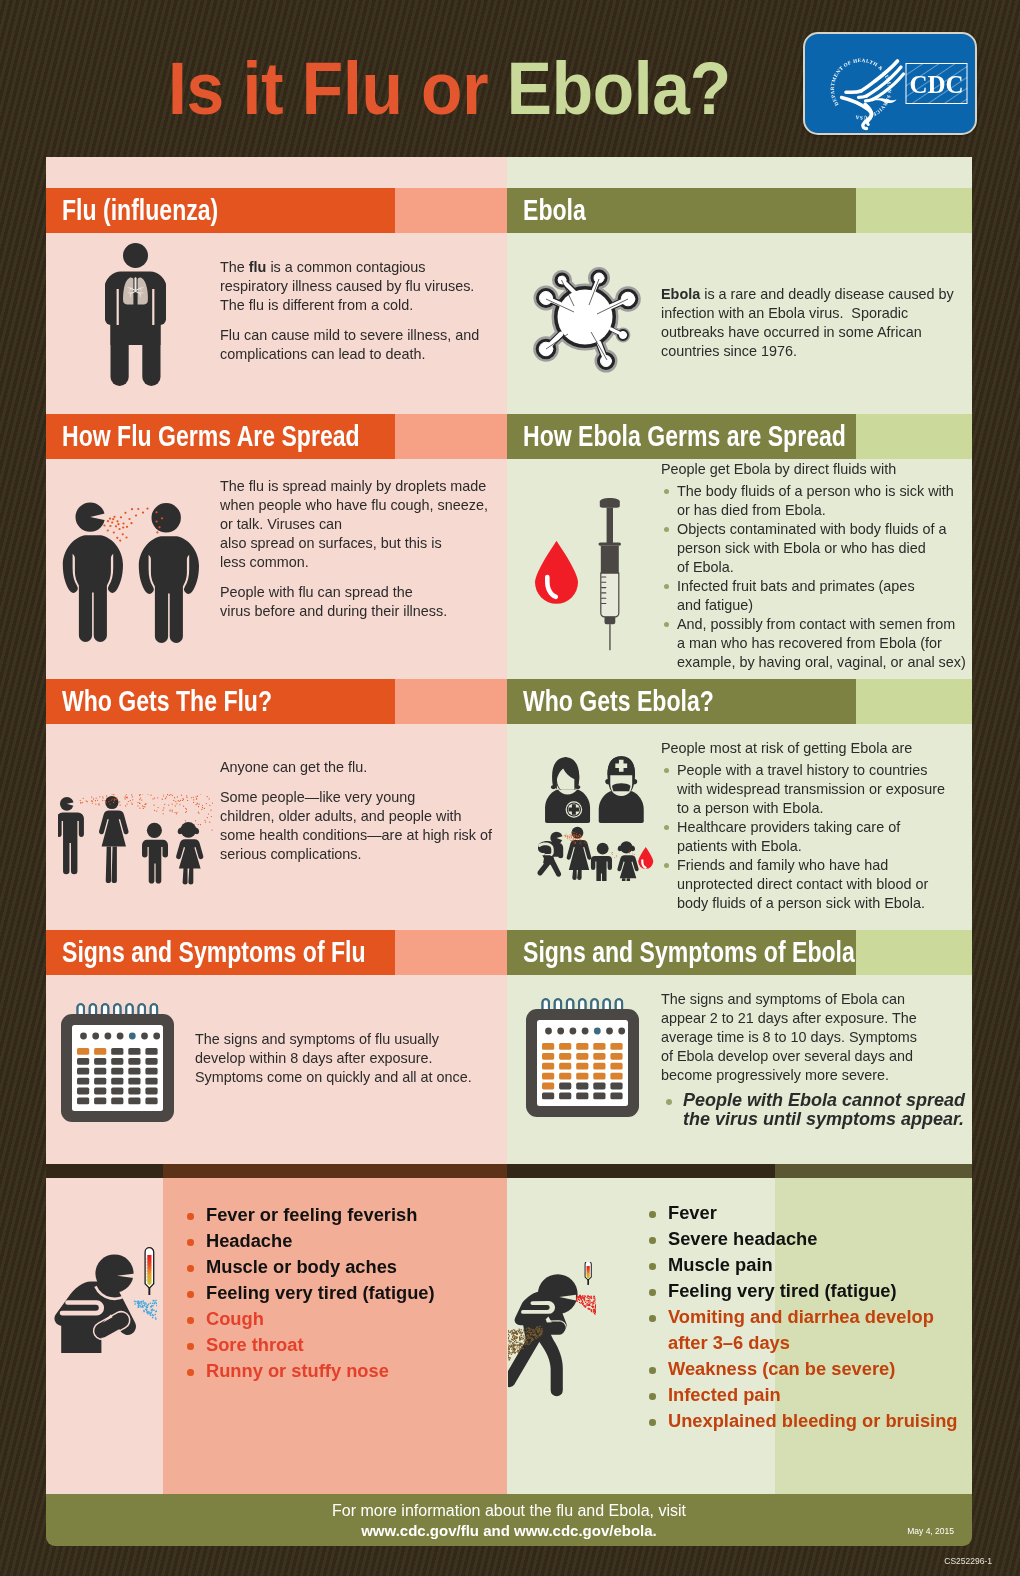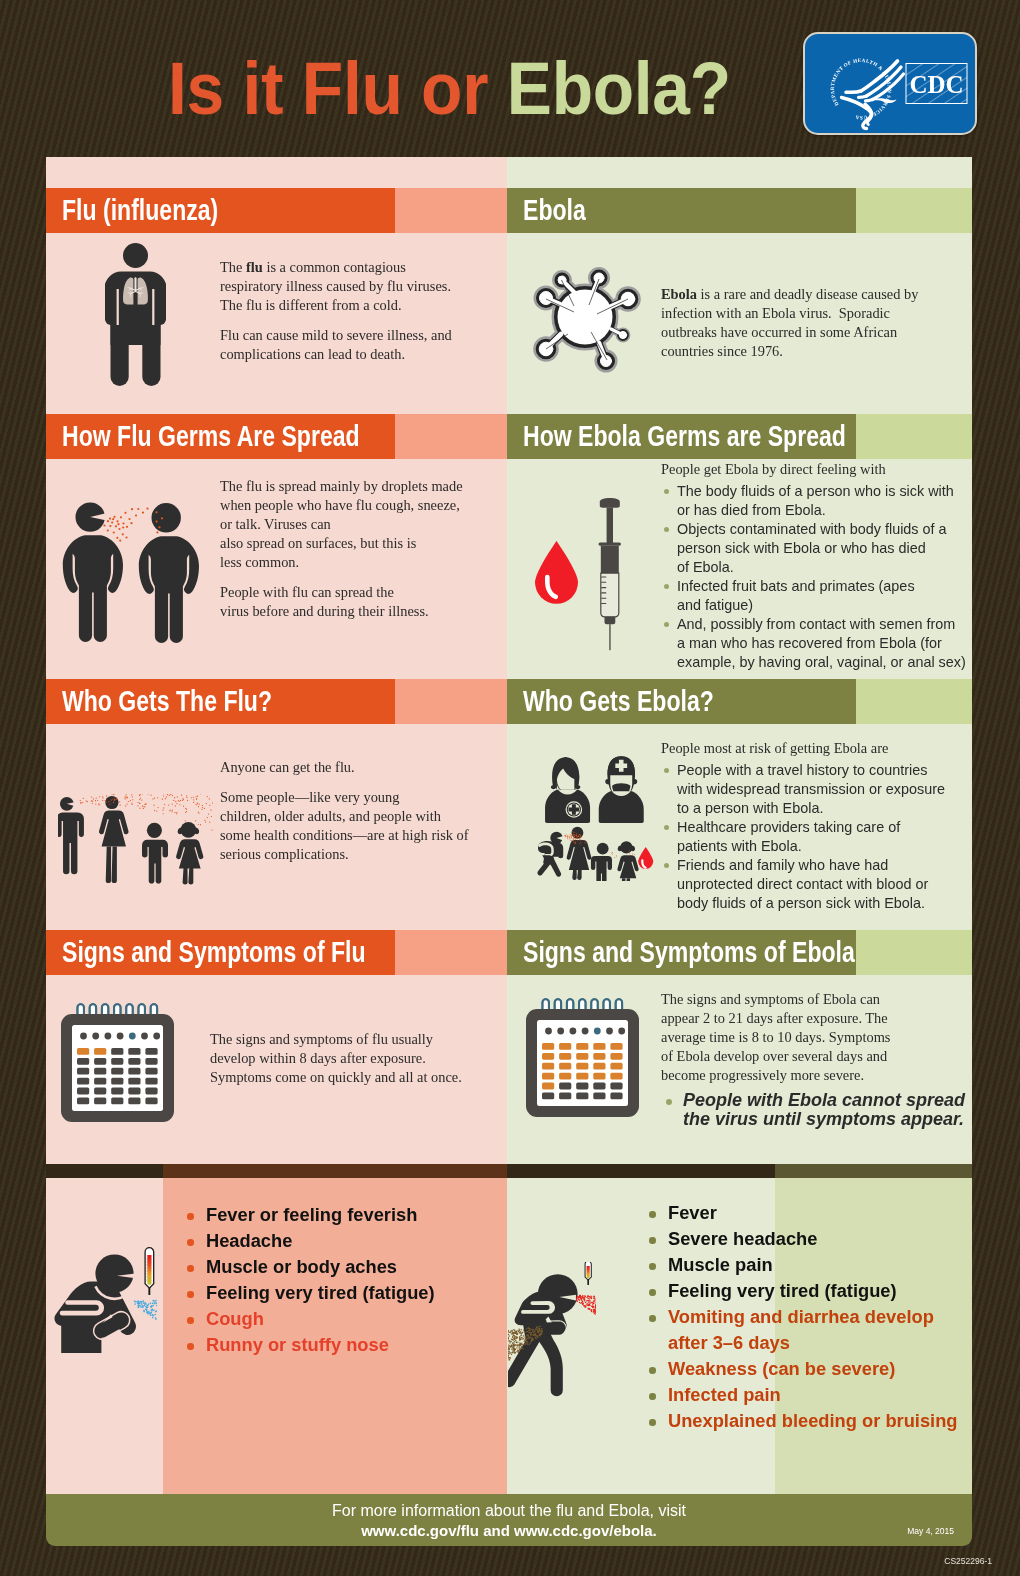--- a/index.html
+++ b/index.html
@@ -33,21 +33,21 @@
           font-size:29px;font-weight:bold;line-height:45px;white-space:nowrap;
           transform:scaleX(0.795);transform-origin:left center;}
   .bar-l{left:0;width:461px;}
   .bar-l .fill-a{background:#e4541f;width:349px;}
   .bar-l .fill-b{background:#f6a086;left:349px;width:112px;}
   .bar-r{left:461px;width:465px;}
   .bar-r .fill-a{background:#7d8243;width:349px;}
   .bar-r .fill-b{background:#cbd99b;left:349px;width:116px;}
 
   .body{position:absolute;color:#2b2b2b;font-size:14.4px;line-height:19px;}
-  .body p{margin:0 0 11px 0;font-family:Liberation Serif, serif;}
+  .body p{margin:0 0 11px 0;}
   .body b{font-weight:bold;}
   ul.blist{margin:0;padding:0;list-style:none;}
   ul.blist li{position:relative;padding-left:16px;margin-bottom:0px;}
   ul.blist li:before{content:"";position:absolute;left:3px;top:7px;width:5px;height:5px;
       border-radius:50%;background:#9aa469;}
 
   
   .divider{position:absolute;left:0;height:14px;}
 
   
@@ -384,21 +384,21 @@
             <path d="M66.6 97.9 h4.2"></path>
               <path d="M66.6 103.2 h4.2"></path>
               <path d="M66.6 108.5 h4.2"></path>
           </g>
           <path d="M69.5 121.8 h10.8 v5.4 a2 2 0 0 1 -2 2 h-6.8 a2 2 0 0 1 -2 -2 Z"></path>
           <rect x="74.3" y="129.2" width="1.3" height="26"></rect>
         </g>
       </svg>
     </div>
     <div class="body" style="left:615px;top:303px;width:330px">
-      <p style="margin-bottom:3px">People get Ebola by direct feeling with</p>
+      <p style="margin-bottom:3px">People get Ebola by direct fluids with</p>
       <ul class="blist">
         <li><span>The body fluids of a person who is sick with</span><br><span>or has died from Ebola.</span></li>
         <li><span>Objects contaminated with body fluids of a</span><br><span>person sick with Ebola or who has died</span><br><span>of Ebola.</span></li>
         <li><span>Infected fruit bats and primates (apes</span><br><span>and fatigue)</span></li>
         <li><span>And, possibly from contact with semen from</span><br><span>a man who has recovered from Ebola (for</span><br><span>example, by having oral, vaginal, or anal sex)</span></li>
       </ul>
     </div>
 
     <div class="bar bar-l" style="top:522px">
       <div class="barfill fill-a"></div>
@@ -893,21 +893,21 @@
           <rect x="50.2" y="87.6" width="12.2" height="6.8" rx="1.6" fill="#4a4744"></rect>
           <rect x="67.30000000000001" y="87.6" width="12.2" height="6.8" rx="1.6" fill="#4a4744"></rect>
           <rect x="84.4" y="87.6" width="12.2" height="6.8" rx="1.6" fill="#4a4744"></rect>
           <rect x="16" y="97.5" width="12.2" height="6.8" rx="1.6" fill="#4a4744"></rect>
           <rect x="33.1" y="97.5" width="12.2" height="6.8" rx="1.6" fill="#4a4744"></rect>
           <rect x="50.2" y="97.5" width="12.2" height="6.8" rx="1.6" fill="#4a4744"></rect>
           <rect x="67.30000000000001" y="97.5" width="12.2" height="6.8" rx="1.6" fill="#4a4744"></rect>
           <rect x="84.4" y="97.5" width="12.2" height="6.8" rx="1.6" fill="#4a4744"></rect>
         </svg>
     </div>
-    <div class="body" style="left:164px;top:873px;width:310px">
+    <div class="body" style="left:149px;top:873px;width:310px">
       <p><span>The signs and symptoms of flu usually</span><br><span>develop within 8 days after exposure.</span><br><span>Symptoms come on quickly and all at once.</span></p>
     </div>
 
     <div class="icon-cal-ebo">
       <svg viewBox="0 0 113 122" width="113" height="122" class="cal">
           <path d="M16.5 16 v-8.5 a3.2 3.2 0 0 1 6.4 0 v8.5" fill="none" stroke="#3c6b80" stroke-width="2"></path>
           <rect x="17.5" y="4.8" width="4.4" height="11.2" fill="#ffffff"></rect>
           <path d="M16.5 16 v-8.5 a3.2 3.2 0 0 1 6.4 0 v8.5" fill="none" stroke="#3c6b80" stroke-width="2"></path>
           <path d="M28.7 16 v-8.5 a3.2 3.2 0 0 1 6.4 0 v8.5" fill="none" stroke="#3c6b80" stroke-width="2"></path>
           <rect x="29.7" y="4.8" width="4.4" height="11.2" fill="#ffffff"></rect>
@@ -1839,20 +1839,21 @@
         </g>
       </svg>
     </div>
 
     <div class="symlist" style="left:134px;top:1045px;width:300px">
       <div class="symli"><span>Fever or feeling feverish</span></div>
       <div class="symli"><span>Headache</span></div>
       <div class="symli"><span>Muscle or body aches</span></div>
       <div class="symli"><span>Feeling very tired (fatigue)</span></div>
       <div class="symli red"><span>Cough</span></div>
+      <div class="symli red"><span>Sore throat</span></div>
       <div class="symli red"><span>Runny or stuffy nose</span></div>
     </div>
 
     <div class="symlist grn" style="left:596px;top:1043px;width:320px">
       <div class="symli"><span>Fever</span></div>
       <div class="symli"><span>Severe headache</span></div>
       <div class="symli"><span>Muscle pain</span></div>
       <div class="symli"><span>Feeling very tired (fatigue)</span></div>
       <div class="symli grntx"><span>Vomiting and diarrhea develop after 3–6 days</span></div>
       <div class="symli grntx"><span>Weakness (can be severe)</span></div>

